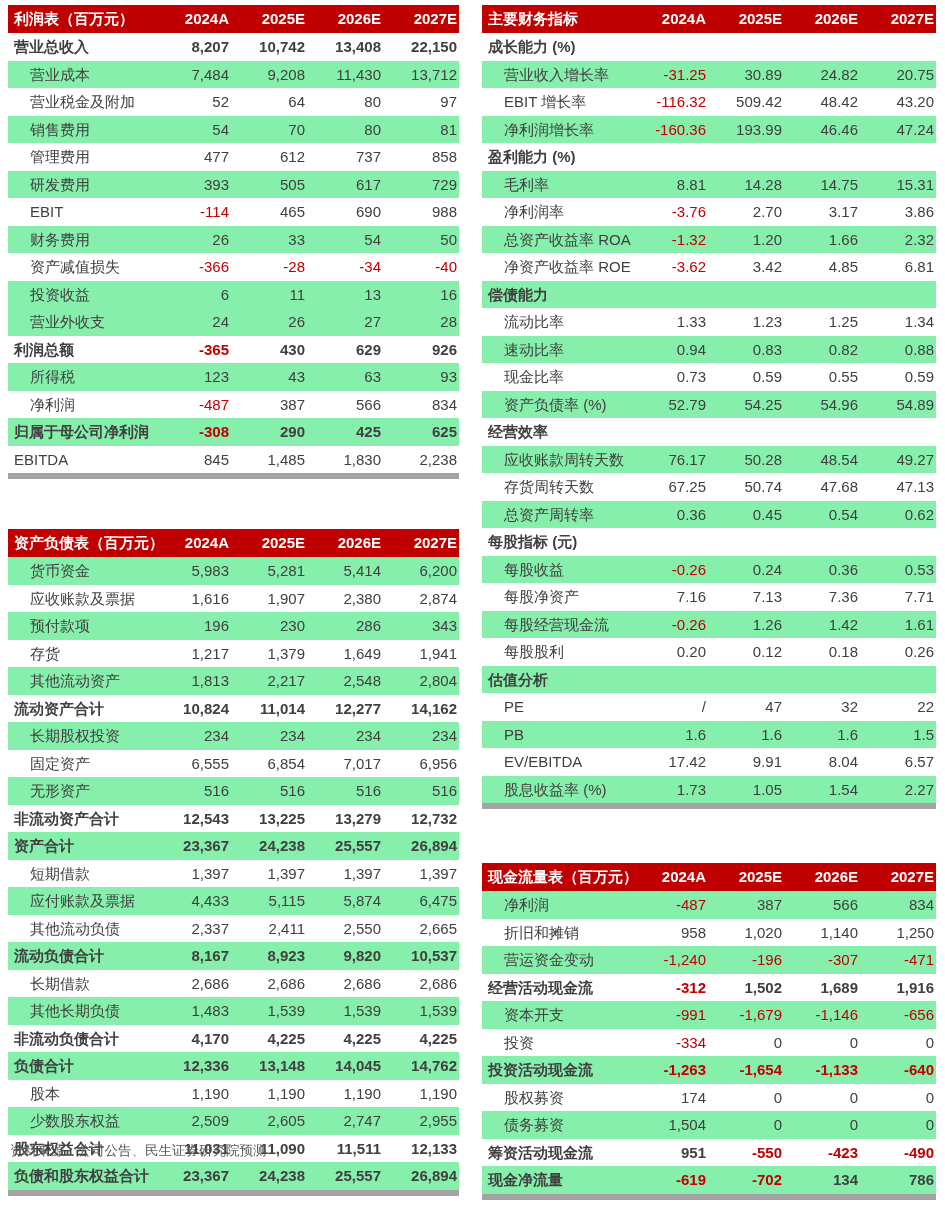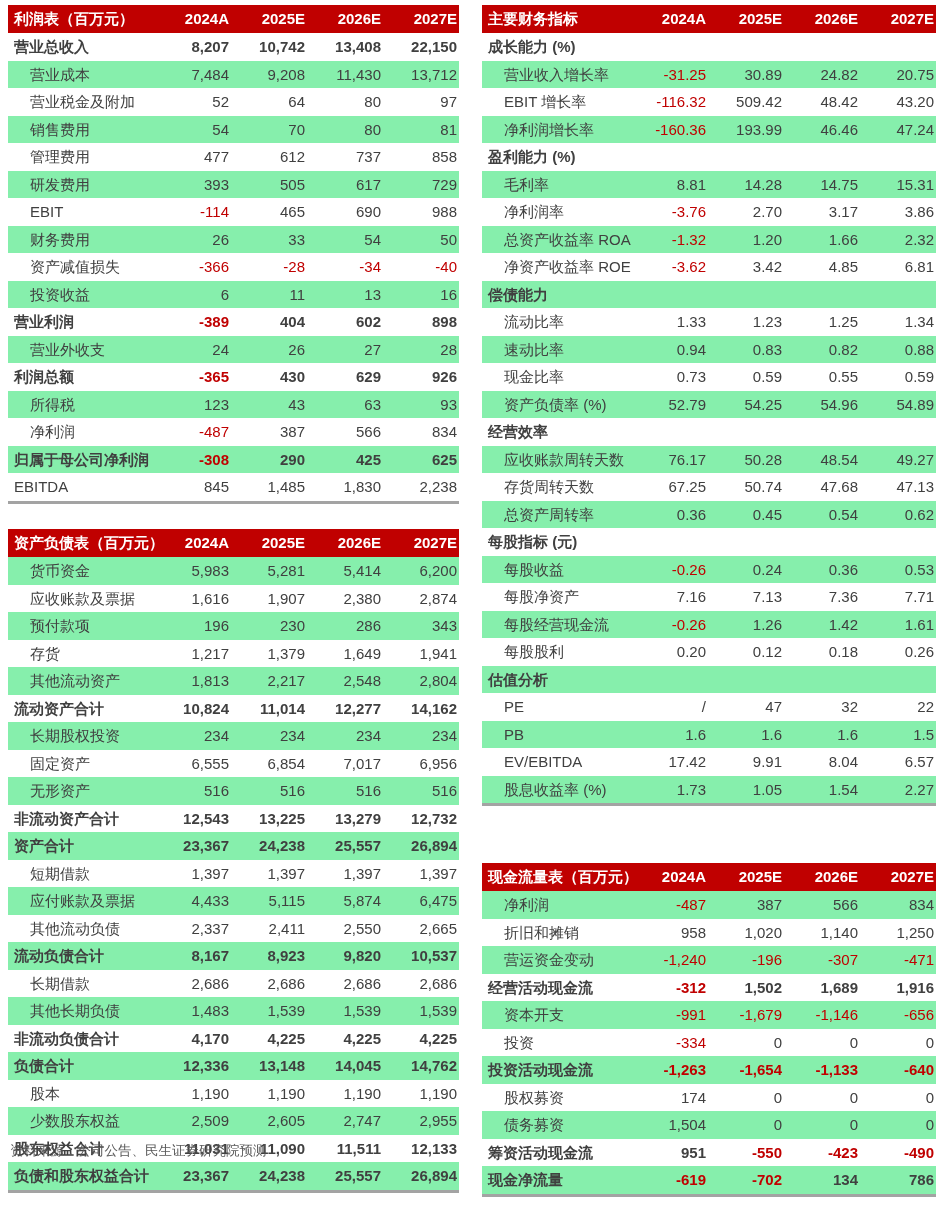--- a/index.html
+++ b/index.html
@@ -10,21 +10,21 @@
   body {
     position: relative;
     width: 945px;
     height: 1223px;
     font-family: "Liberation Sans", "DejaVu Sans", sans-serif;
     color: #404040;
     overflow: hidden;
   }
   .fin-table {
     position: absolute;
-    border-bottom: 3px solid #a3a3a3;
+    border-bottom: 6px solid #a3a3a3;
     box-sizing: border-box;
   }
   .pos-income     { left: 8px;   top: 5px;   width: 451px; }
   .pos-balance    { left: 8px;   top: 529px; width: 451px; }
   .pos-indicators { left: 482px; top: 5px;   width: 454px; }
   .pos-cashflow   { left: 482px; top: 863px; width: 454px; }
 
   .thead {
     display: flex;
     height: 28px;
@@ -146,27 +146,20 @@
       <div class="cell-num neg">-34</div>
       <div class="cell-num neg">-40</div>
     </div>
     <div class="row shaded">
       <div class="cell-label indent">投资收益</div>
       <div class="cell-num">6</div>
       <div class="cell-num">11</div>
       <div class="cell-num">13</div>
       <div class="cell-num">16</div>
     </div>
-    <div class="row bold">
-      <div class="cell-label">营业利润</div>
-      <div class="cell-num neg">-389</div>
-      <div class="cell-num">404</div>
-      <div class="cell-num">602</div>
-      <div class="cell-num">898</div>
-    </div>
     <div class="row shaded">
       <div class="cell-label indent">营业外收支</div>
       <div class="cell-num">24</div>
       <div class="cell-num">26</div>
       <div class="cell-num">27</div>
       <div class="cell-num">28</div>
     </div>
     <div class="row bold">
       <div class="cell-label">利润总额</div>
       <div class="cell-num neg">-365</div>

